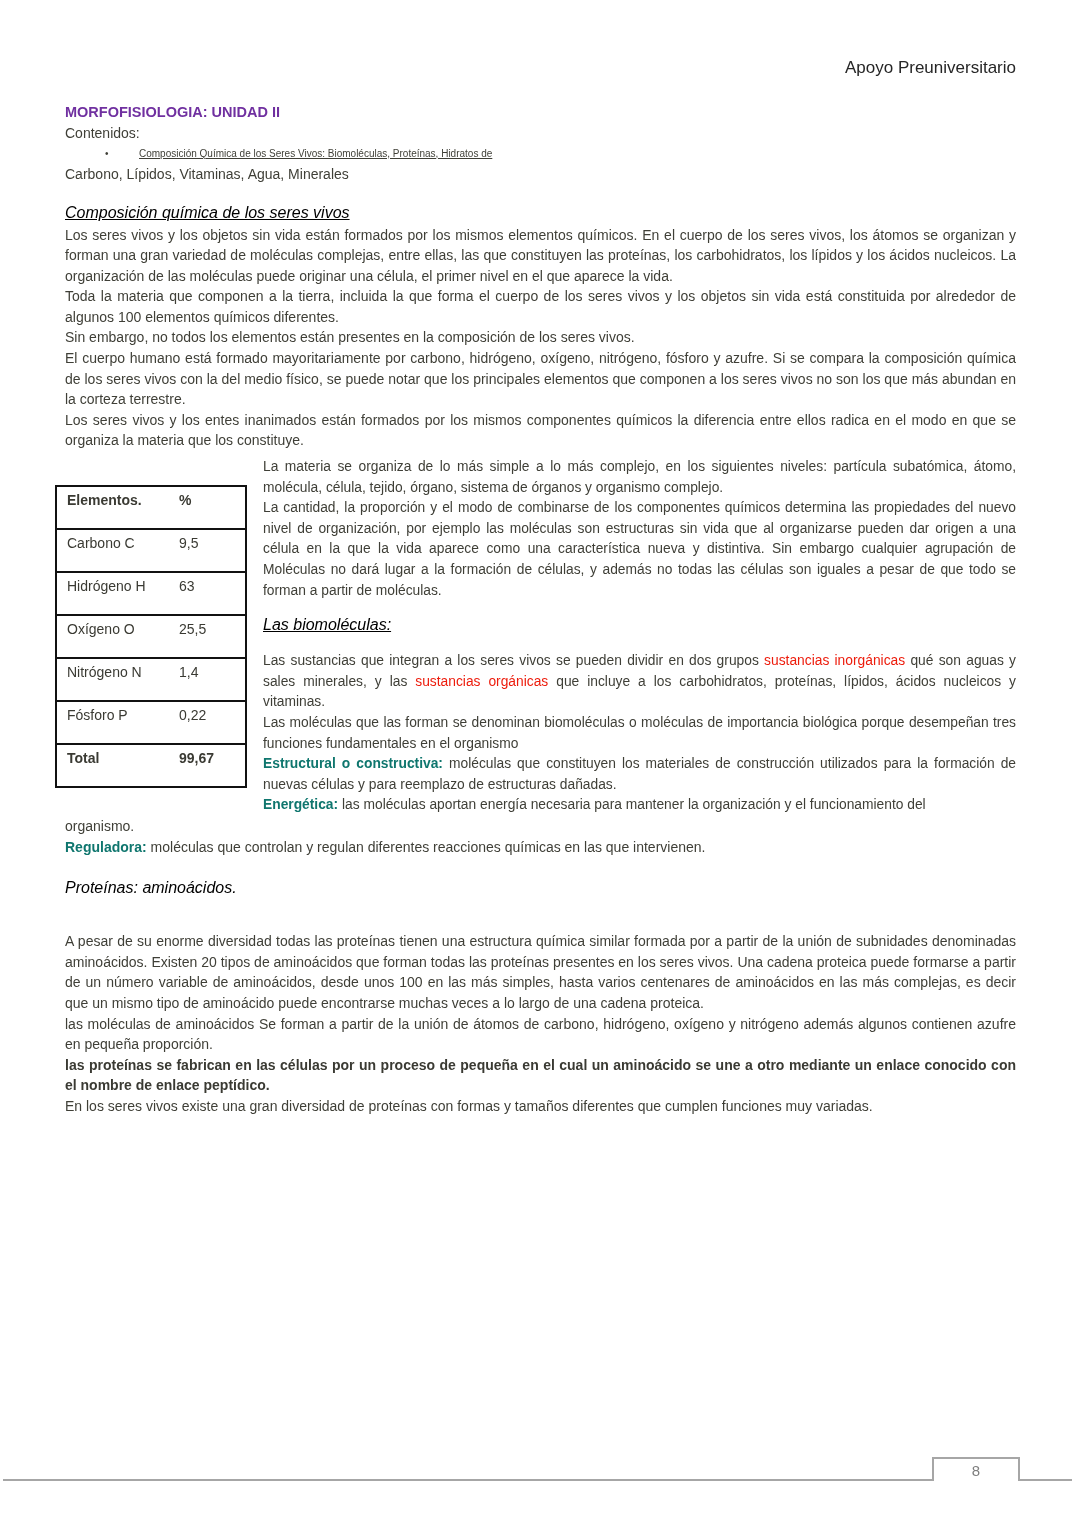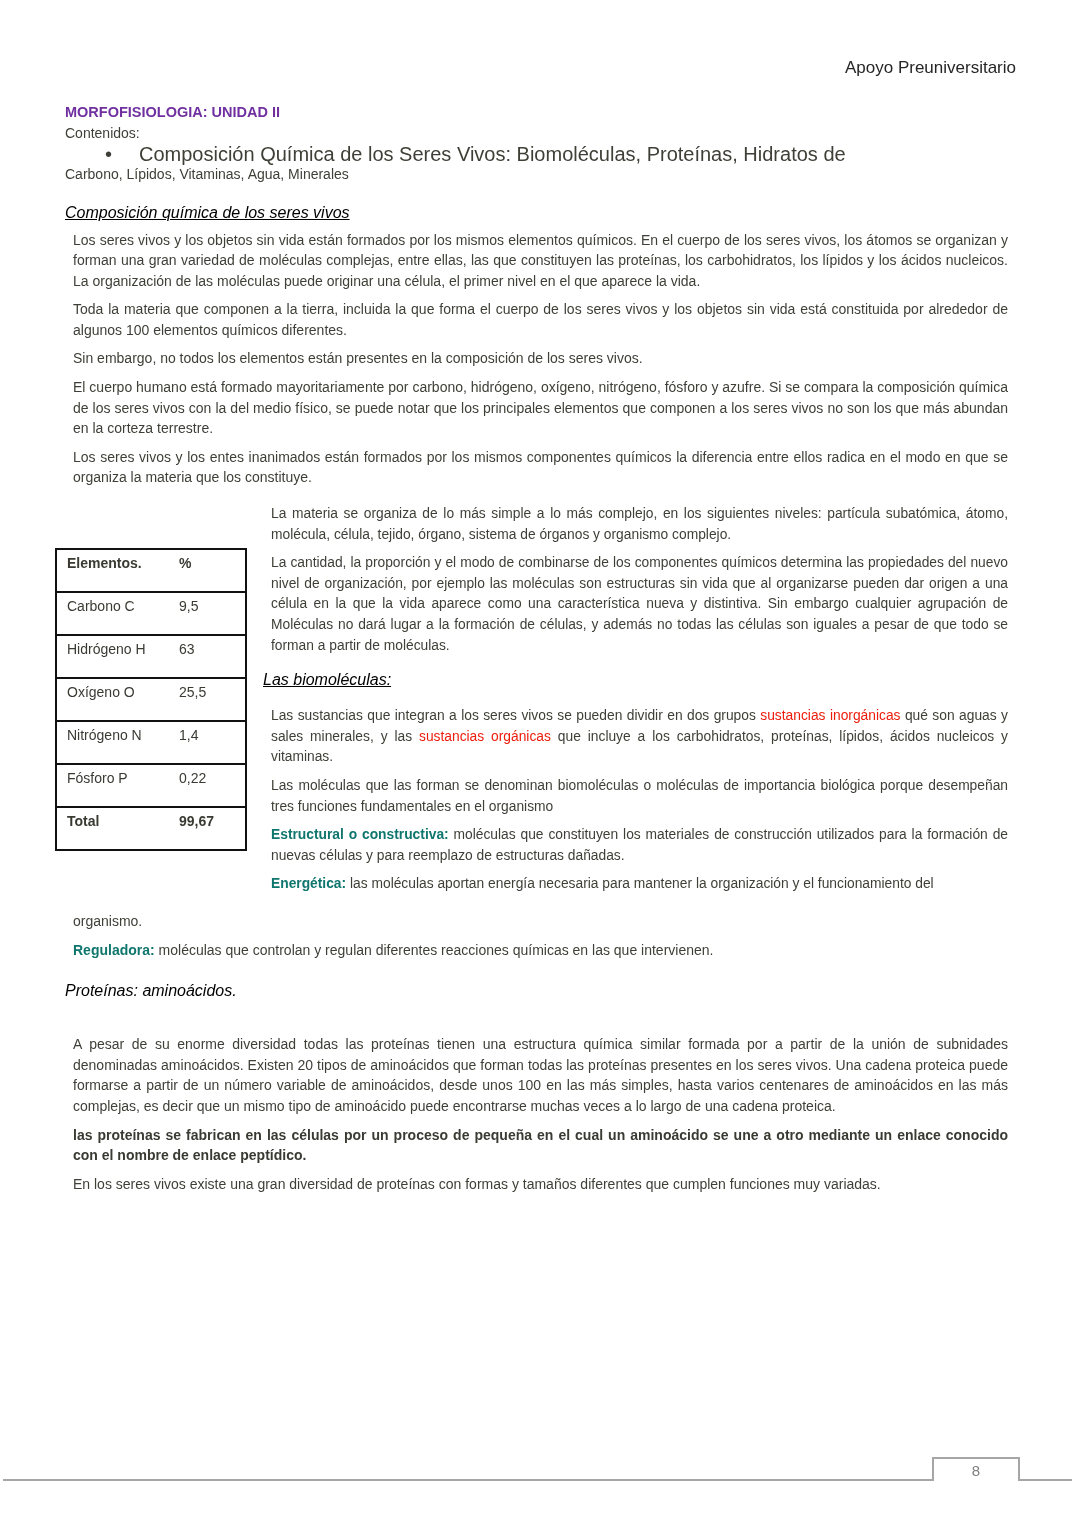--- a/index.html
+++ b/index.html
@@ -29,42 +29,43 @@
     font-size: 14.5px;
     font-weight: bold;
     color: #7030A0;
     margin: 0 0 3px 0;
   }
   .line {
     font-size: 14px;
     line-height: 20.5px;
   }
   .bullet-line {
-    font-size: 20px;
+    font-size: 10px;
     line-height: 20.5px;
     padding-left: 40px;
+    text-decoration: underline;
   }
   .bullet-glyph {
     display: inline-block;
     width: 34px;
   }
   .cyan-heading {
     font-size: 16px;
     font-style: italic;
     font-weight: normal;
     color: #000000;
     margin: 0;
   }
   .underlined { text-decoration: underline; }
   .s1-heading { margin-top: 19px; margin-bottom: 3px; }
   p.body-p {
     font-size: 14px;
     line-height: 20.6px;
     text-align: justify;
-    margin: 8px;
+    margin: 0;
   }
   .table-section {
     display: flex;
     align-items: center;
     margin-top: 6px;
     margin-left: -10px;
   }
   table.elements {
     border-collapse: collapse;
     width: 192px;
@@ -193,20 +194,21 @@
         <p class="body-p"><b class="lbl">Estructural o constructiva:</b><span> moléculas que constituyen los materiales de construcción utilizados para la formación de nuevas células y para reemplazo de estructuras dañadas.</span></p>
         <p class="body-p"><b class="lbl">Energética:</b><span> las moléculas aportan energía necesaria para mantener  la organización y el funcionamiento del</span></p>
       </div>
     </div>
 
     <p class="body-p after-table">organismo.</p>
     <p class="body-p"><b class="lbl">Reguladora:</b><span> moléculas que controlan y regulan diferentes reacciones químicas en las que intervienen.</span></p>
 
     <div class="cyan-heading s2-heading">Proteínas: aminoácidos.</div>
     <p class="body-p">A pesar de su enorme diversidad todas las proteínas tienen una estructura química similar formada por a partir de la unión de subnidades denominadas aminoácidos. Existen 20 tipos de aminoácidos que forman todas las proteínas presentes en los seres vivos. Una cadena proteica puede formarse a partir de un número variable de aminoácidos, desde unos 100 en las más simples, hasta varios centenares de aminoácidos en las más complejas, es decir que un mismo tipo de aminoácido puede encontrarse muchas veces a lo largo de una cadena proteica.</p>
+    <p class="body-p">las moléculas de aminoácidos Se forman a partir de la unión de átomos de carbono, hidrógeno, oxígeno y nitrógeno además algunos contienen azufre en pequeña proporción.</p>
     <p class="body-p bold-p">las proteínas se fabrican en las células por un proceso de pequeña en el cual un aminoácido se une a otro mediante un enlace conocido con el nombre de enlace peptídico.</p>
     <p class="body-p">En los seres vivos existe una gran diversidad de proteínas con formas y tamaños diferentes que cumplen funciones muy variadas.</p>
 
   </div>
 
   <div class="footer">
     <div class="seg-left"></div>
     <div class="page-box">
       <span>8</span>
     </div>

